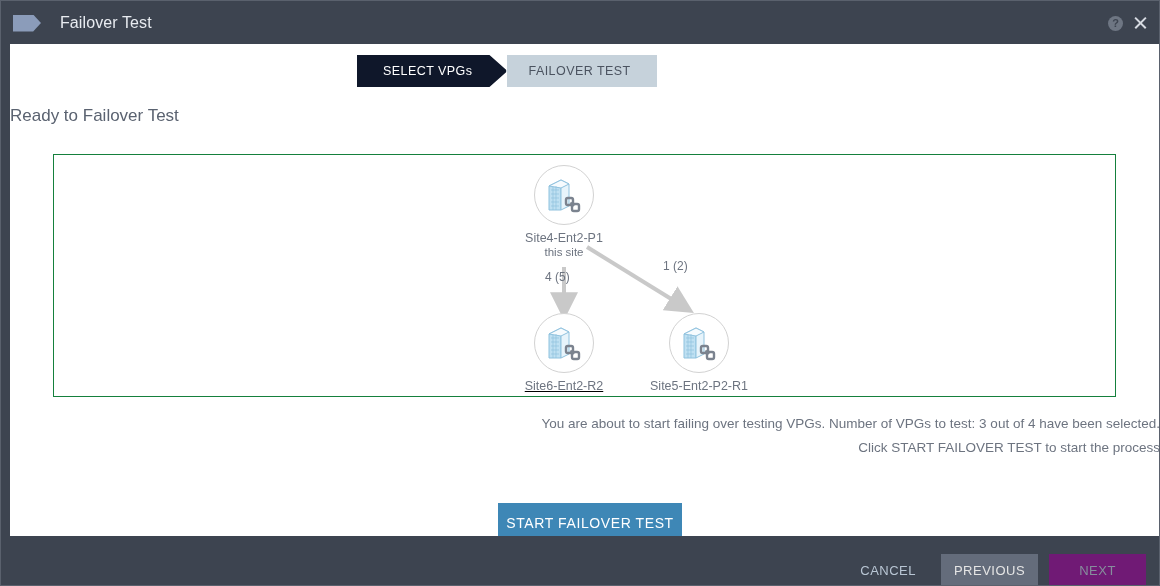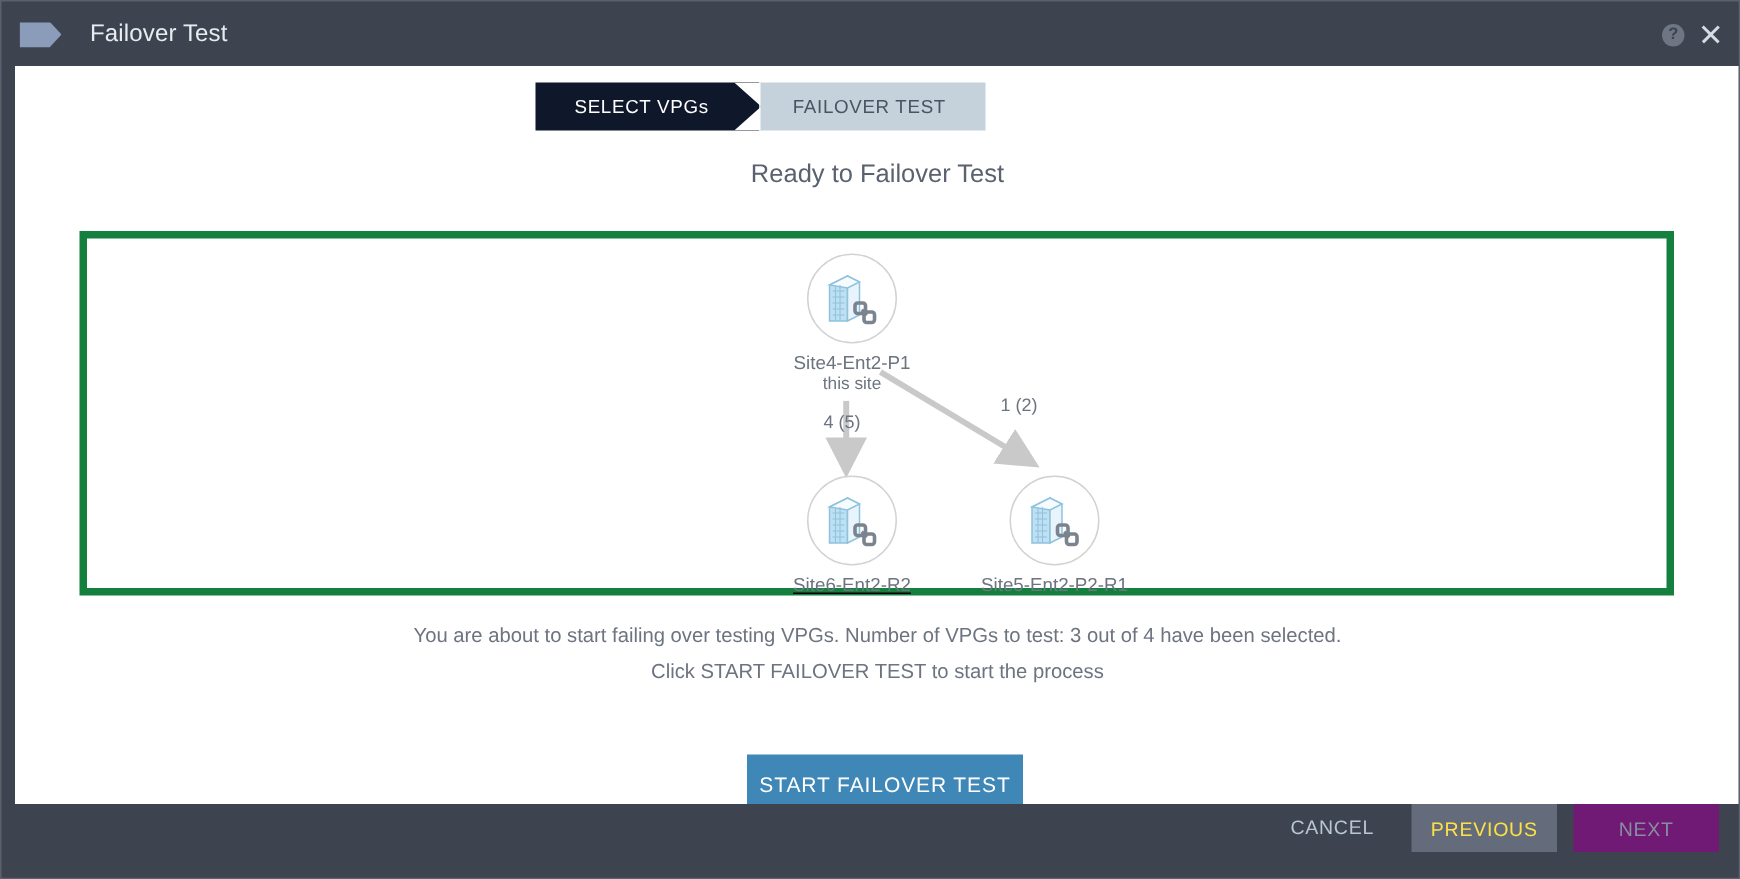--- a/index.html
+++ b/index.html
@@ -127,33 +127,32 @@
     color: #4b5360;
     padding-right: 26px;
   }
   .step .step-label { position: relative; z-index: 1; }
 
   
   .section-title {
     position: absolute;
     top: 62px;
     left: 0; right: 0;
-    text-align: center;
     font-size: 17px;
     color: #5a6270;
   }
 
   
   .diagram-panel {
     position: absolute;
     left: 43px;
     top: 110px;
     width: 1063px;
     height: 243px;
-    border: 5px solid #15803d;
+    border: 1px solid #15803d;
     box-sizing: border-box;
   }
   .diagram-stage {
     position: relative;
     width: 100%;
     height: 100%;
   }
   .diagram-svg {
     position: absolute;
     left: 0; top: 0;
@@ -204,20 +203,21 @@
   .msg-block {
     position: absolute;
     top: 368px;
     left: 0; right: 0;
     text-align: center;
   }
   .msg-line {
     font-size: 13.5px;
     color: #6d7480;
     line-height: 24px;
+    text-align: right;
   }
 
   
   .primary-btn {
     position: absolute;
     left: 488px;
     top: 443px;
     width: 184px;
     height: 40px;
     background: #3e87b6;
@@ -232,21 +232,21 @@
 
   
   .footer {
     position: absolute;
     left: 1px;
     top: 535px;
     width: 1158px;
     height: 50px;
     background: #3d4450;
     display: flex;
-    align-items: flex-start;
+    align-items: flex-end;
     justify-content: flex-end;
     padding-right: 14px;
     box-sizing: border-box;
     gap: 11px;
   }
   .link-btn {
     background: none;
     border: none;
     color: #b9c6d4;
     font-family: "Liberation Sans", sans-serif;
@@ -259,21 +259,21 @@
     height: 32px;
     min-width: 97px;
     border: none;
     font-family: "Liberation Sans", sans-serif;
     font-size: 13px;
     letter-spacing: .5px;
     cursor: pointer;
   }
   .footer-btn.prev {
     background: #646c7b;
-    color: #fde047;
+    color: #e5e5e5;
   }
   .footer-btn.next {
     background: #701a75;
     color: #868e9d;
   }
 </style>
 </head>
 <body>
 
 <div class="window">

